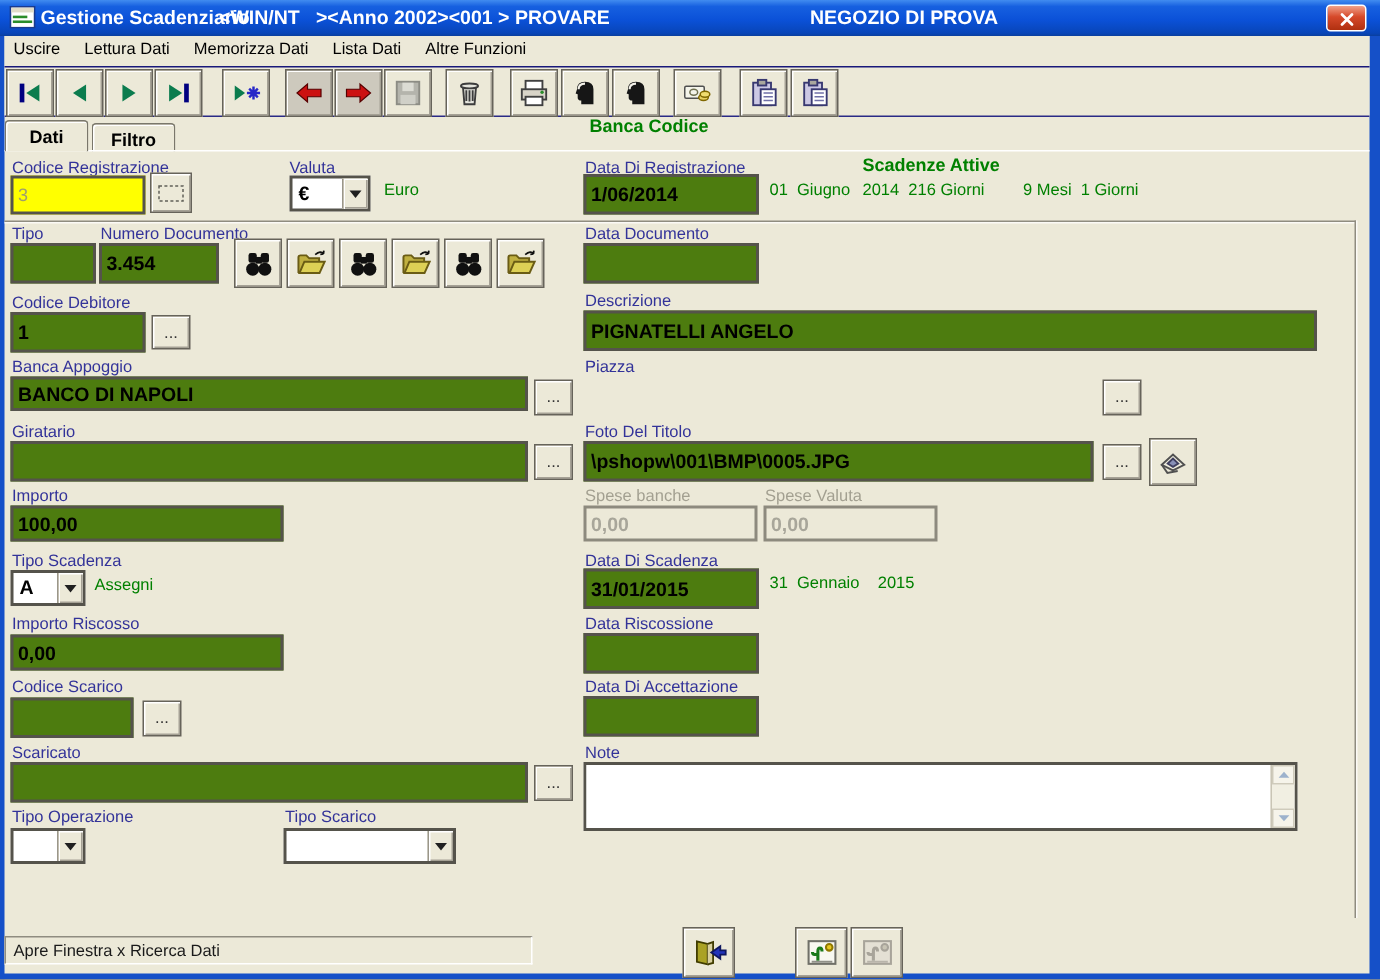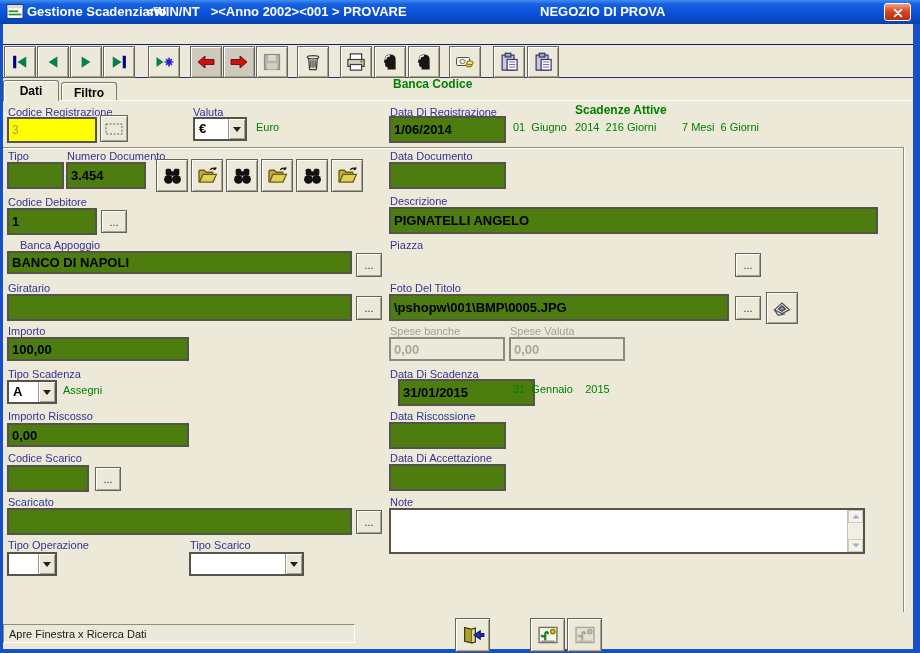--- a/index.html
+++ b/index.html
@@ -112,20 +112,27 @@
     <span class="t-left">Gestione Scadenziario</span>
     <span class="t-mid">&lt;WIN/NT   &gt;&lt;Anno 2002&gt;&lt;001 &gt; PROVARE</span>
     <span class="t-right">NEGOZIO DI PROVA</span>
     <button class="close-btn">
         <span><svg viewBox="0 0 12 12">
             <path d="M2 2 L10 10 M10 2 L2 10" stroke="#fff" stroke-width="2.2" stroke-linecap="round" fill="none"></path>
           </svg></span>
       </button>
   </div>
 
+  <div class="menubar">
+    <span>Uscire</span>
+    <span>Lettura Dati</span>
+    <span>Memorizza Dati</span>
+    <span>Lista Dati</span>
+    <span>Altre Funzioni</span>
+  </div>
 
   <div class="toolbar"></div>
   <div id="toolbar-buttons">
       <button class="tb" style="left: 4px;">
         <span>
           <svg viewBox="0 0 16 16">
             <rect x="2.5" y="3" width="2.5" height="10" fill="#000080"></rect>
             <polygon points="13,3.5 13,12.5 6,8" fill="#0b7c4e"></polygon>
           </svg>
         </span>
@@ -278,21 +285,21 @@
   </div>
   <div class="green" style="left:256px;top:121px">Euro</div>
 
   <div class="lbl" style="left:390px;top:106px">Data Di Registrazione</div>
   <div class="fld" style="left:389px;top:116px;width:117px;height:27px">
     <input value="1/06/2014" style="">
   </div>
   <div class="green" style="left:513px;top:121px">01  Giugno</div>
   <div class="green b" style="left:575px;top:103px">Scadenze Attive</div>
   <div class="green" style="left:575px;top:121px">2014  216 Giorni</div>
-  <div class="green" style="left:682px;top:121px">7 Mesi  6 Giorni</div>
+  <div class="green" style="left:682px;top:121px">9 Mesi  1 Giorni</div>
 
   <div class="lbl" style="left:8px;top:150px">Tipo</div>
   <div class="fld" style="left:7px;top:162px;width:57px;height:27px">
     <input value="" style="">
   </div>
   <div class="lbl" style="left:67px;top:150px">Numero Documento</div>
   <div class="fld" style="left:66px;top:162px;width:80px;height:27px">
     <input value="3.454" style="">
   </div>
   <button class="row-btn" style="left:156px">
@@ -363,21 +370,21 @@
   <div class="lbl" style="left:8px;top:196px">Codice Debitore</div>
   <div class="fld" style="left:7px;top:208px;width:90px;height:27px">
     <input value="1" style="">
   </div>
   <button class="dots" style="left:101px;top:210px;width:26px;height:23px">...</button>
   <div class="lbl" style="left:390px;top:195px">Descrizione</div>
   <div class="fld" style="left:389px;top:207px;width:489px;height:27px">
     <input value="PIGNATELLI ANGELO" style="">
   </div>
 
-  <div class="lbl" style="left:20px;top:239px">Banca Appoggio</div>
+  <div class="lbl" style="left:8px;top:239px">Banca Appoggio</div>
   <div class="fld" style="left:7px;top:251px;width:345px;height:23px">
     <input value="BANCO DI NAPOLI" style="">
   </div>
   <button class="dots" style="left:356px;top:253px;width:26px;height:24px">...</button>
   <div class="lbl" style="left:390px;top:239px">Piazza</div>
   <button class="dots" style="left:735px;top:253px;width:26px;height:24px">...</button>
 
   <div class="lbl" style="left:8px;top:282px">Giratario</div>
   <div class="fld" style="left:7px;top:294px;width:345px;height:27px">
     <input value="" style="">
@@ -411,21 +418,21 @@
     <input disabled="" value="0,00" style="">
   </div>
 
   <div class="lbl" style="left:8px;top:368px">Tipo Scadenza</div>
   <div class="sel" style="left:7px;top:380px;width:50px">
     <span class="sel-val">A</span>
     <span class="sel-arrow"></span>
   </div>
   <div class="green" style="left:63px;top:384px">Assegni</div>
   <div class="lbl" style="left:390px;top:368px">Data Di Scadenza</div>
-  <div class="fld" style="left:398px;top:379px;width:137px;height:27px">
+  <div class="fld" style="left:389px;top:379px;width:117px;height:27px">
     <input value="31/01/2015" style="">
   </div>
   <div class="green" style="left:513px;top:383px">31  Gennaio    2015</div>
 
   <div class="lbl" style="left:8px;top:410px">Importo Riscosso</div>
   <div class="fld" style="left:7px;top:423px;width:182px;height:24px">
     <input value="0,00" style="">
   </div>
   <div class="lbl" style="left:390px;top:410px">Data Riscossione</div>
   <div class="fld" style="left:389px;top:422px;width:117px;height:27px">

